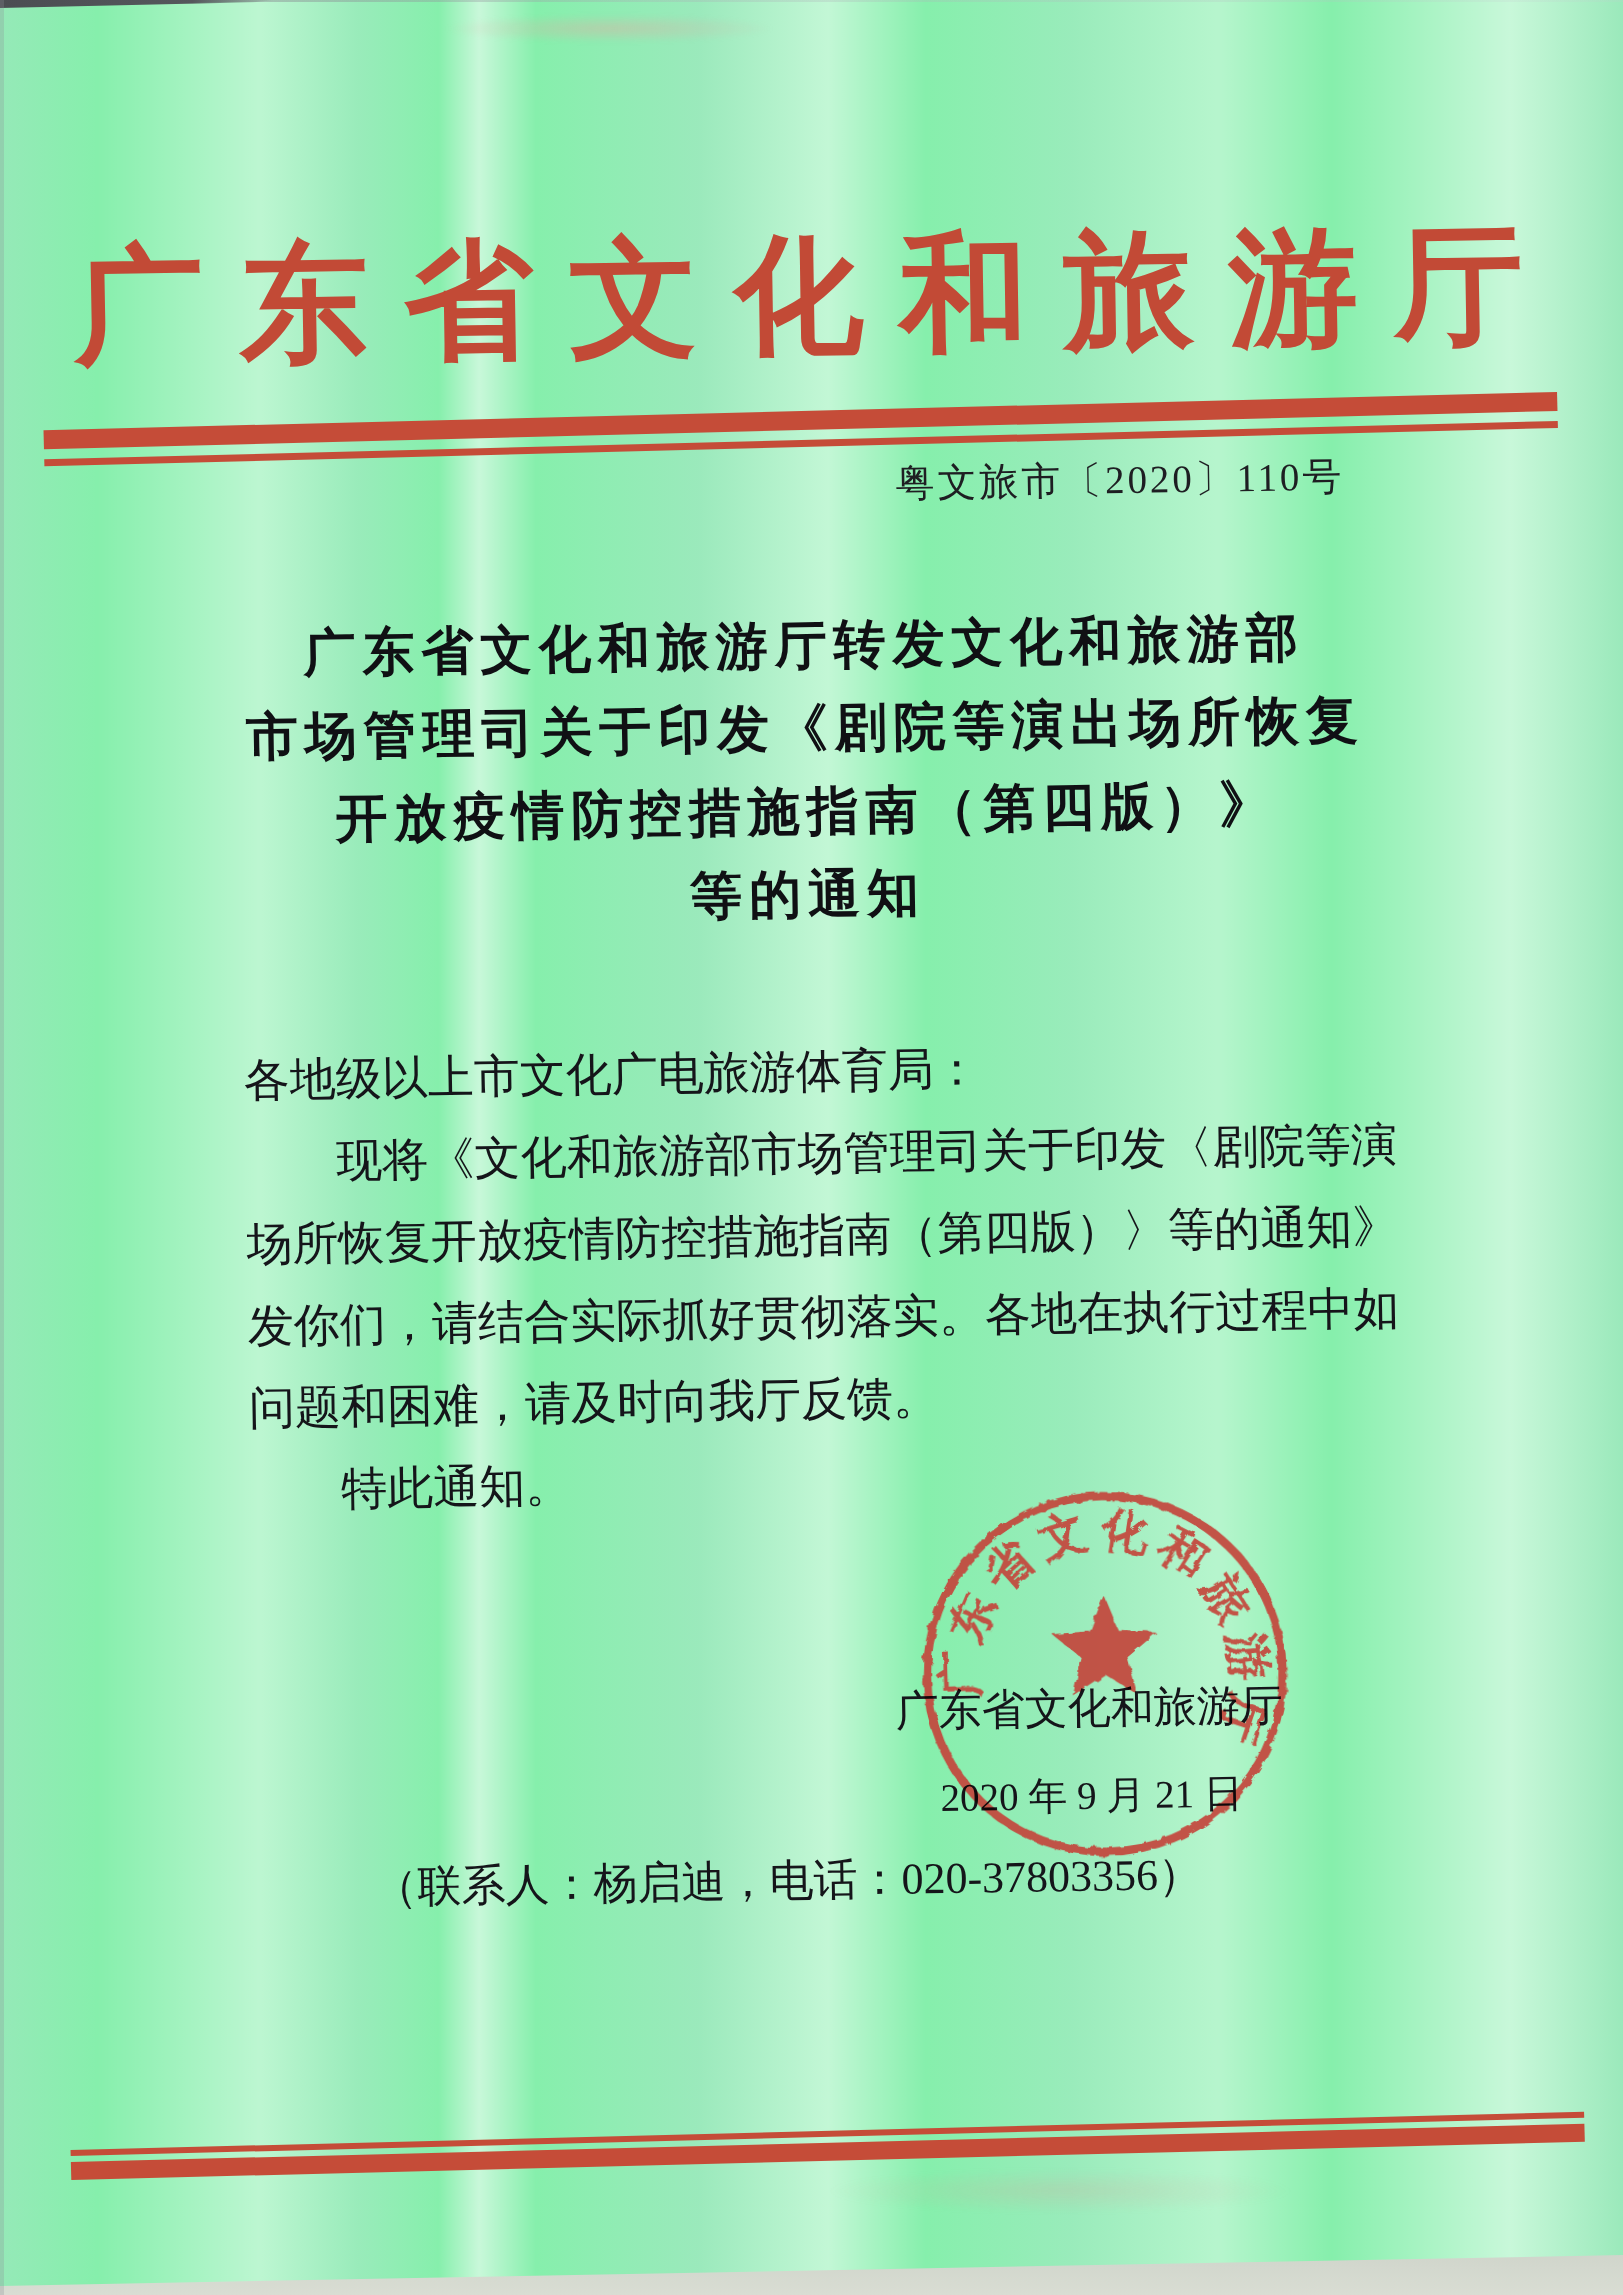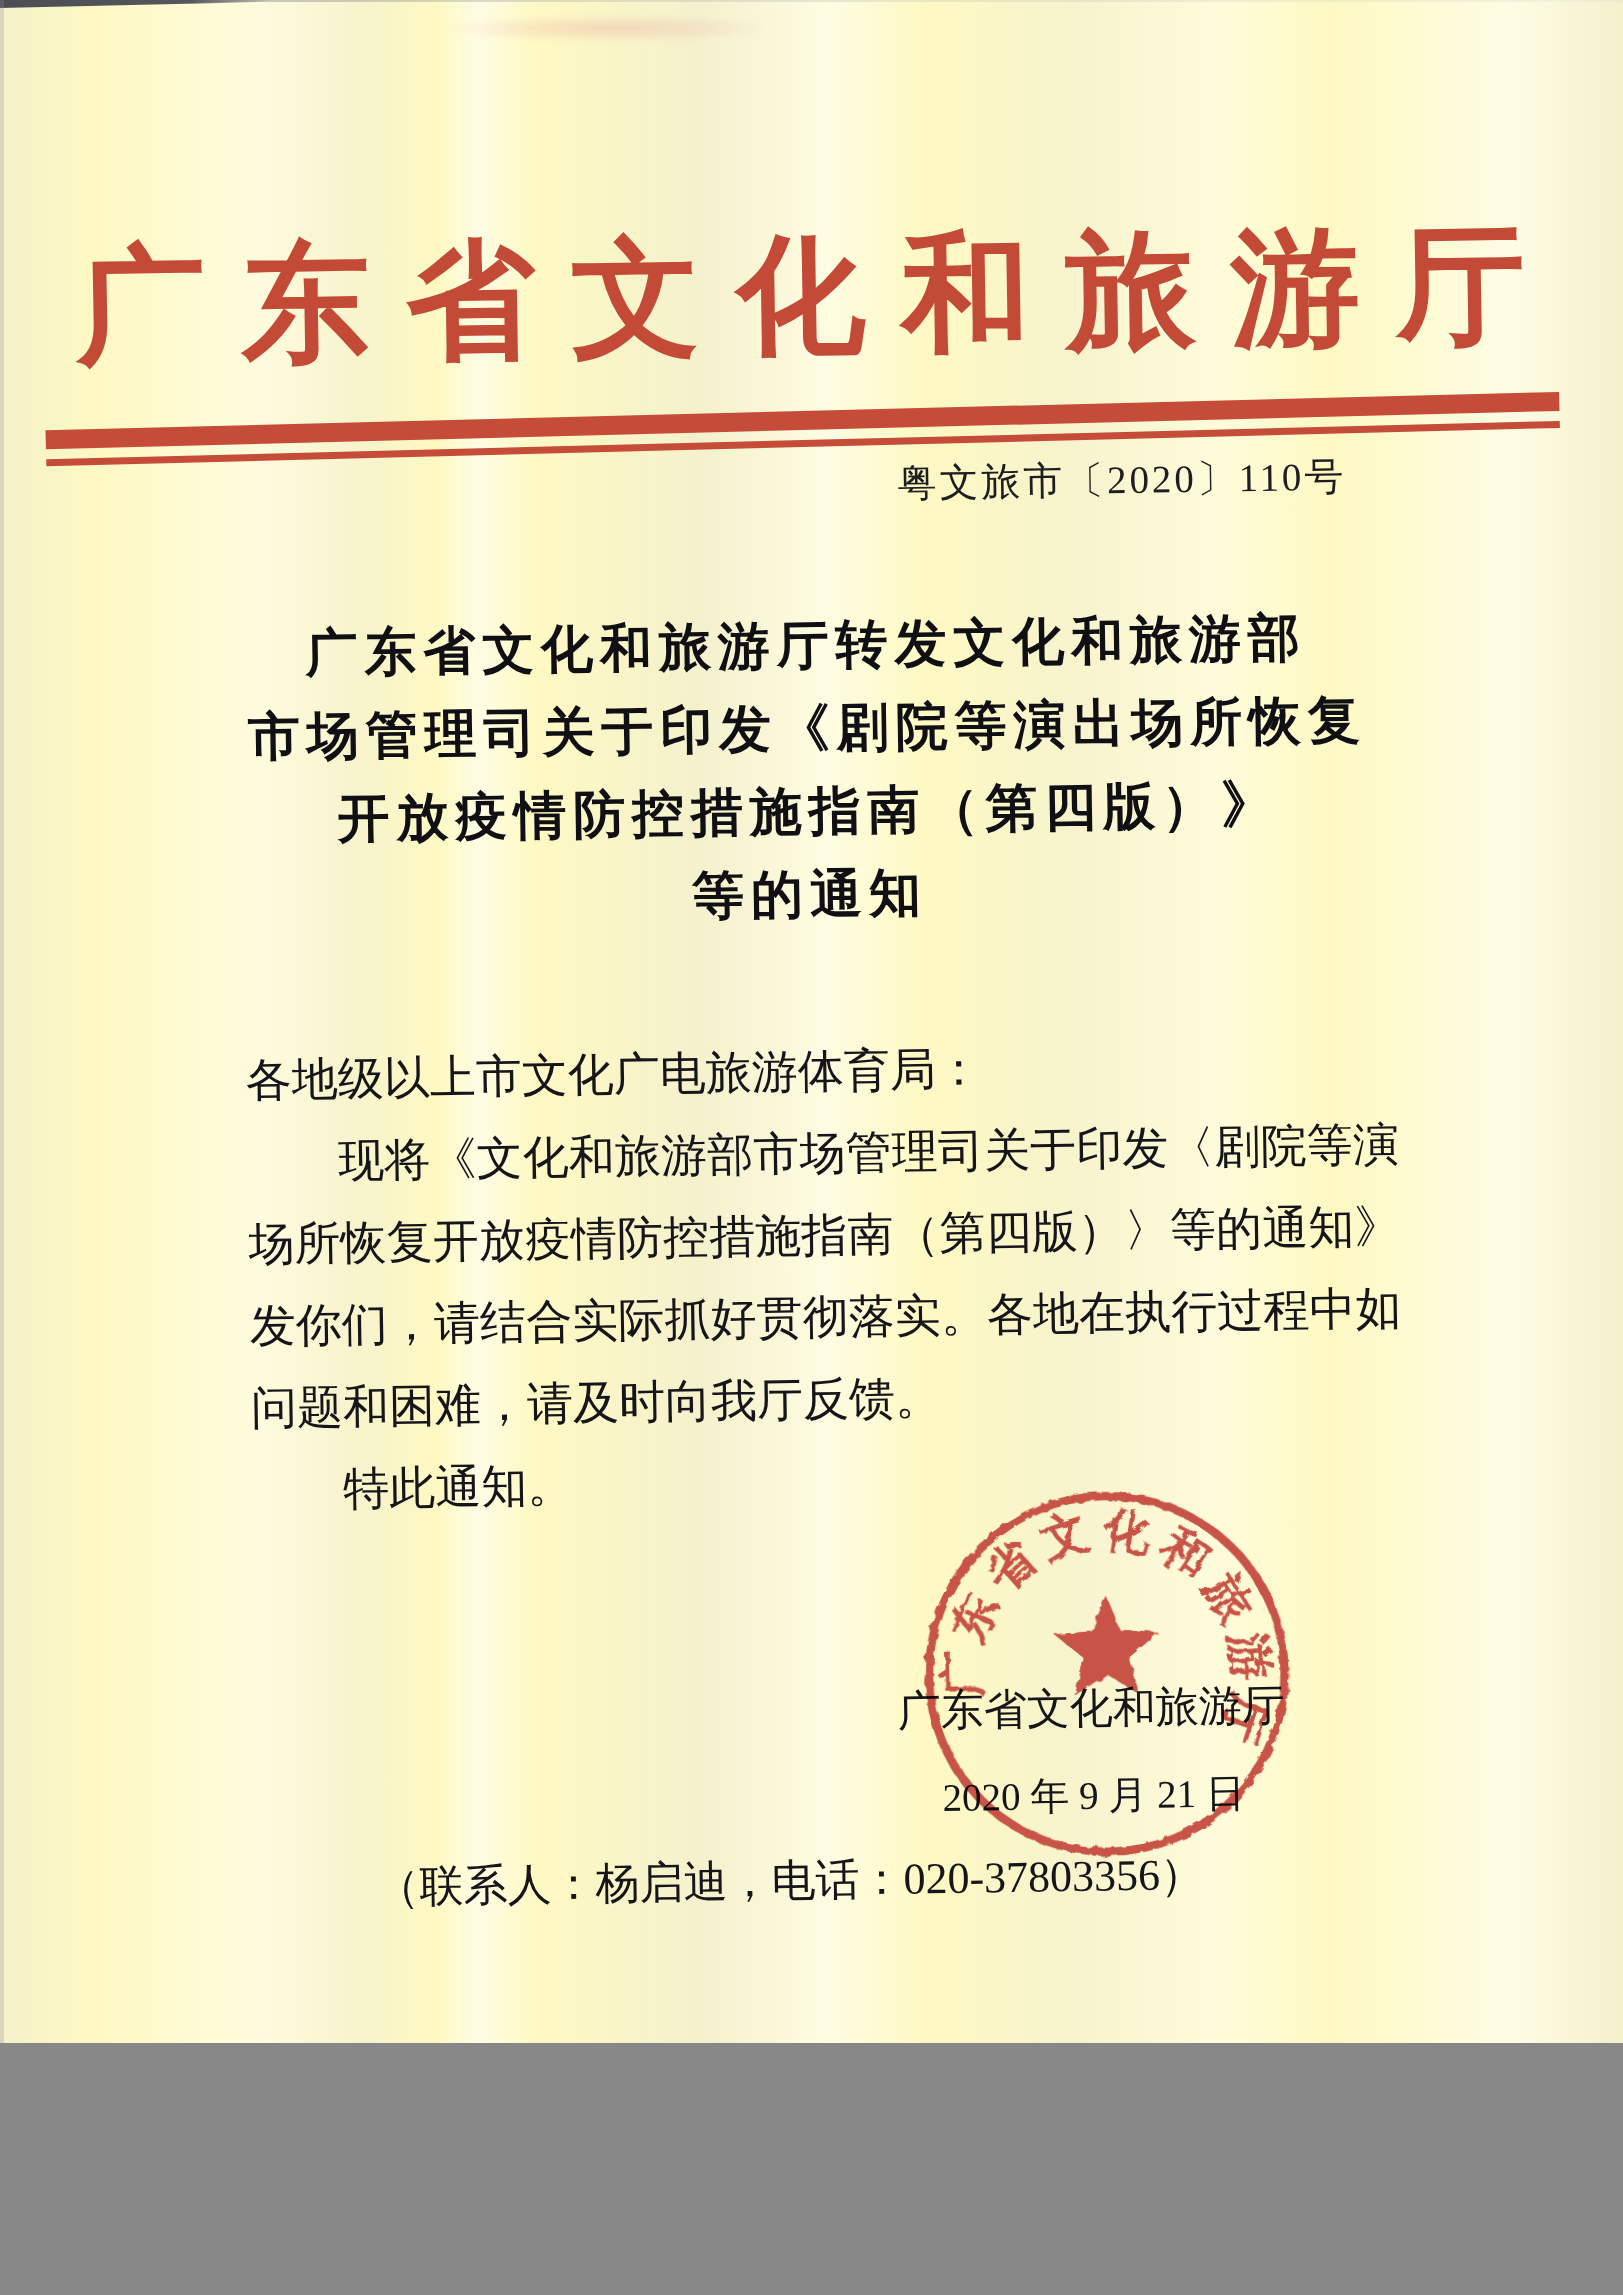--- a/index.html
+++ b/index.html
@@ -1,19 +1,19 @@
 <!DOCTYPE html>
 <html style="font-size:7.9px"><head>
 <meta charset="utf-8">
 <style>
   html,body{margin:0;padding:0;background:#888;}
   .page{
     position:relative;
-    width:1624px;height:2043px;
-    background:#fef9c3;
+    width:1624px;height:2295px;
+    background:#86efac;
     overflow:hidden;
     font-family:"Liberation Serif","DejaVu Serif",serif;
   }
   
   .bands{
     position:absolute;inset:0;pointer-events:none;
     background:
       linear-gradient(90deg,
         rgba(210,210,230,.20) 0%, rgba(255,255,255,0) 6%,
         rgba(255,255,255,.45) 16%, rgba(222,222,238,.22) 22%,

